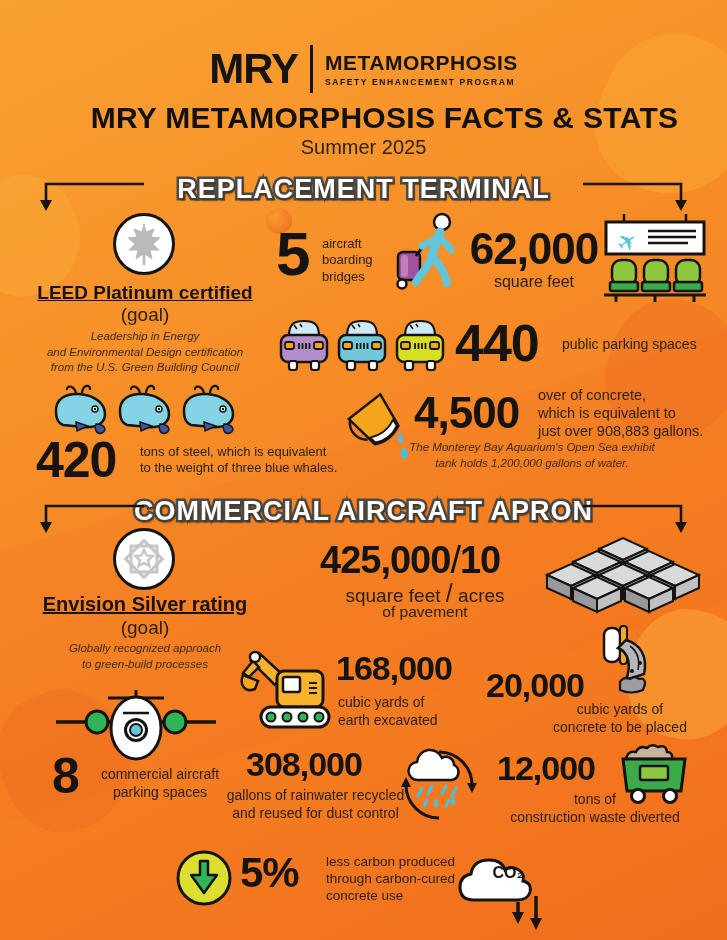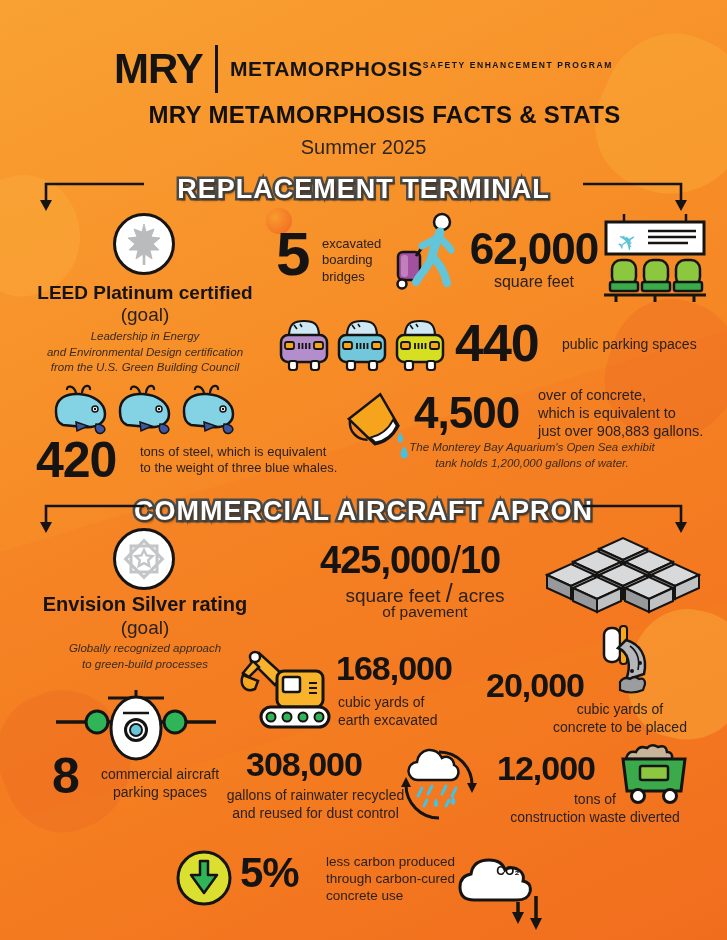--- a/index.html
+++ b/index.html
@@ -16,47 +16,47 @@
   .b4 { left:0px;  top:690px; width:130px; height:140px; background:rgba(238,108,34,.45); transform:rotate(-22deg); }
   .b5 { left:630px; top:610px; width:120px; height:130px; background:rgba(250,170,60,.50); transform:rotate(12deg); }
   .b6 { left:-180px; top:430px; width:1200px; height:260px; background:rgba(243,112,33,.18); transform:rotate(-17deg); border-radius:0; }
   .dot { position:absolute; left:266px; top:208px; width:26px; height:26px; border-radius:50%;
          background:radial-gradient(circle at 35% 35%, #f89b2d, #f16522); }
 
   
   .logo-row { position:absolute; top:45px; left:0; width:100%; display:flex; justify-content:center; align-items:center; gap:12px; }
   .logo-mry { font-size:42px; font-weight:900; letter-spacing:-1px; color:#161412; line-height:1; }
   .logo-div { width:3px; height:48px; background:#161412; }
-  .logo-col  { display:flex; flex-direction:row; }
+  .logo-col  { display:flex; flex-direction:column; }
   .logo-name { font-size:21px; font-weight:800; letter-spacing:.5px; color:#161412; line-height:1.1; }
   .logo-prog { font-size:8.5px; font-weight:700; letter-spacing:1.6px; color:#161412; margin-top:3px; }
   .main-title { position:absolute; top:101px; left:0; width:100%; text-align:center;
-                font-size:24px; font-weight:900; letter-spacing:.3px; color:#121110;padding-left:42px; }
+                font-size:30px; font-weight:900; letter-spacing:.3px; color:#121110;padding-left:42px; }
   .subtitle   { position:absolute; top:136px; left:0; width:100%; text-align:center;
                 font-size:20px; font-weight:400; color:#2e241c; }
 
   
   .sec-title { position:absolute; left:0; width:100%; text-align:center;
                font-size:27px; font-weight:900; letter-spacing:1px; color:#fff;
                -webkit-text-stroke:5px #4a4a48; paint-order:stroke fill;
                text-shadow:2px 3px 2px rgba(75,40,5,.45); }
   .sec1 { top:174px; } .sec2 { top:496px; }
   .arr { position:absolute; width:112px; height:34px; }
 
   
   .num { position:absolute; font-weight:800; color:#161412; letter-spacing:-1px; line-height:1; }
   .lbl { position:absolute; color:#2a211b; font-size:14px; line-height:1.25; font-weight:400; }
   .lbl-c { text-align:center; }
   .ital { position:absolute; color:#3a2b1d; font-style:italic; font-size:11.5px; line-height:1.35; text-align:center; }
-  .goal-title { position:absolute; text-align:center; font-weight:800; color:#161412; }
+  .goal-title { position:absolute; text-align:center; font-weight:800; color:#161412;text-decoration:underline; }
   .goal-sub   { position:absolute; text-align:center; font-weight:400; color:#2a211b; }
   .icon { position:absolute; }
   svg { display:block; overflow:visible; }
   .co2-label { position:absolute; left:478px; top:864px; width:60px; text-align:center;
-               font-size:12px; font-weight:700; color:#161412; }
+               font-size:16px; font-weight:700; color:#161412; }
 </style>
 </head>
 <body>
 
 <div class="stage">
 
   <div class="blob b6"></div>
   <div class="blob b1"></div>
   <div class="blob b2"></div>
   <div class="blob b3"></div>
@@ -93,21 +93,21 @@
   <div class="goal-title" style="left:15px;top:282px;width:260px;font-size:19px;">LEED Platinum certified</div>
   <div class="goal-sub" style="left:15px;top:304px;width:260px;font-size:19px;">(goal)</div>
   <div class="ital" style="left:10px;top:329px;width:270px;">
     <div>Leadership in Energy</div>
     <div>and Environmental Design certification</div>
     <div>from the U.S. Green Building Council</div>
   </div>
 
   <div class="num" style="left:276px;top:223px;font-size:62px;">5</div>
   <div class="lbl" style="left:322px;top:236px;width:85px;font-size:13px;">
-    <div>excavated</div>
+    <div>aircraft</div>
     <div>boarding</div>
     <div>bridges</div>
   </div>
   <svg class="icon" style="left:390px;top:212px;" width="78" height="86" viewBox="0 0 78 86">
     <rect x="8" y="40" width="22" height="28" rx="5" fill="#a2519e" stroke="#161412" stroke-width="2.5"></rect>
     <rect x="11" y="43" width="7" height="22" rx="3" fill="#c17fbe"></rect>
     <path d="M26 44 L36 30" stroke="#161412" stroke-width="3"></path>
     <circle cx="12" cy="72" r="4.5" fill="#fff" stroke="#161412" stroke-width="2.5"></circle>
     <circle cx="52" cy="10" r="8" fill="#fff" stroke="#161412" stroke-width="2.5"></circle>
     <path d="M50 20 C46 30 44 36 42 44" stroke="#62c5d9" stroke-width="9" fill="none" stroke-linecap="round"></path>

